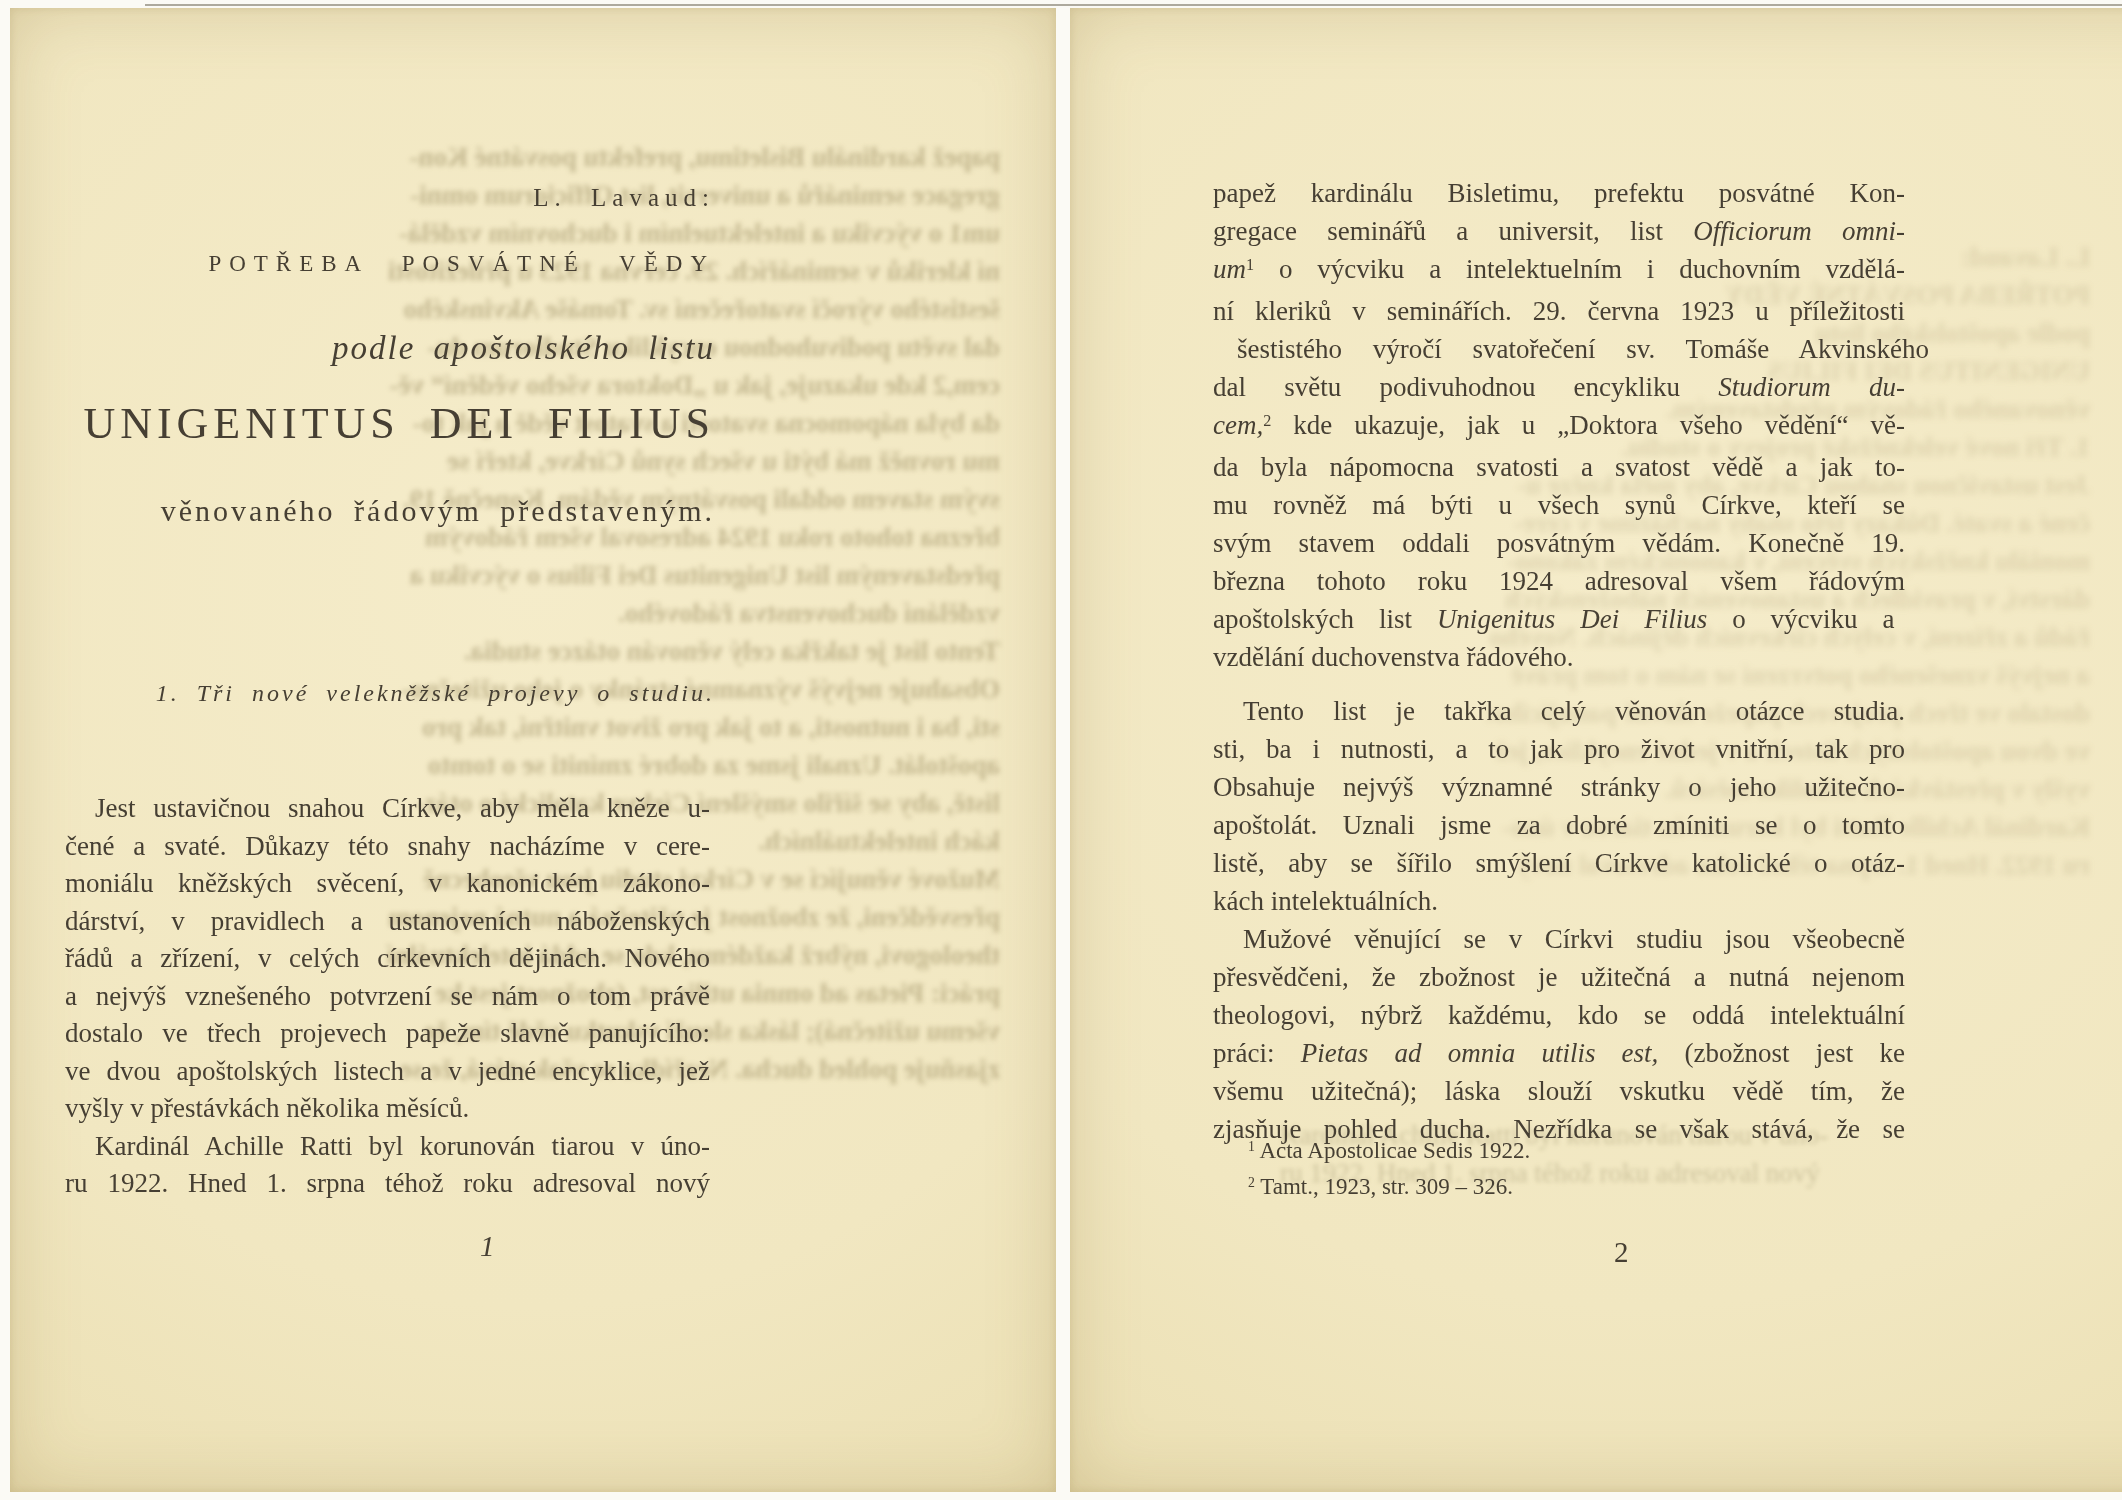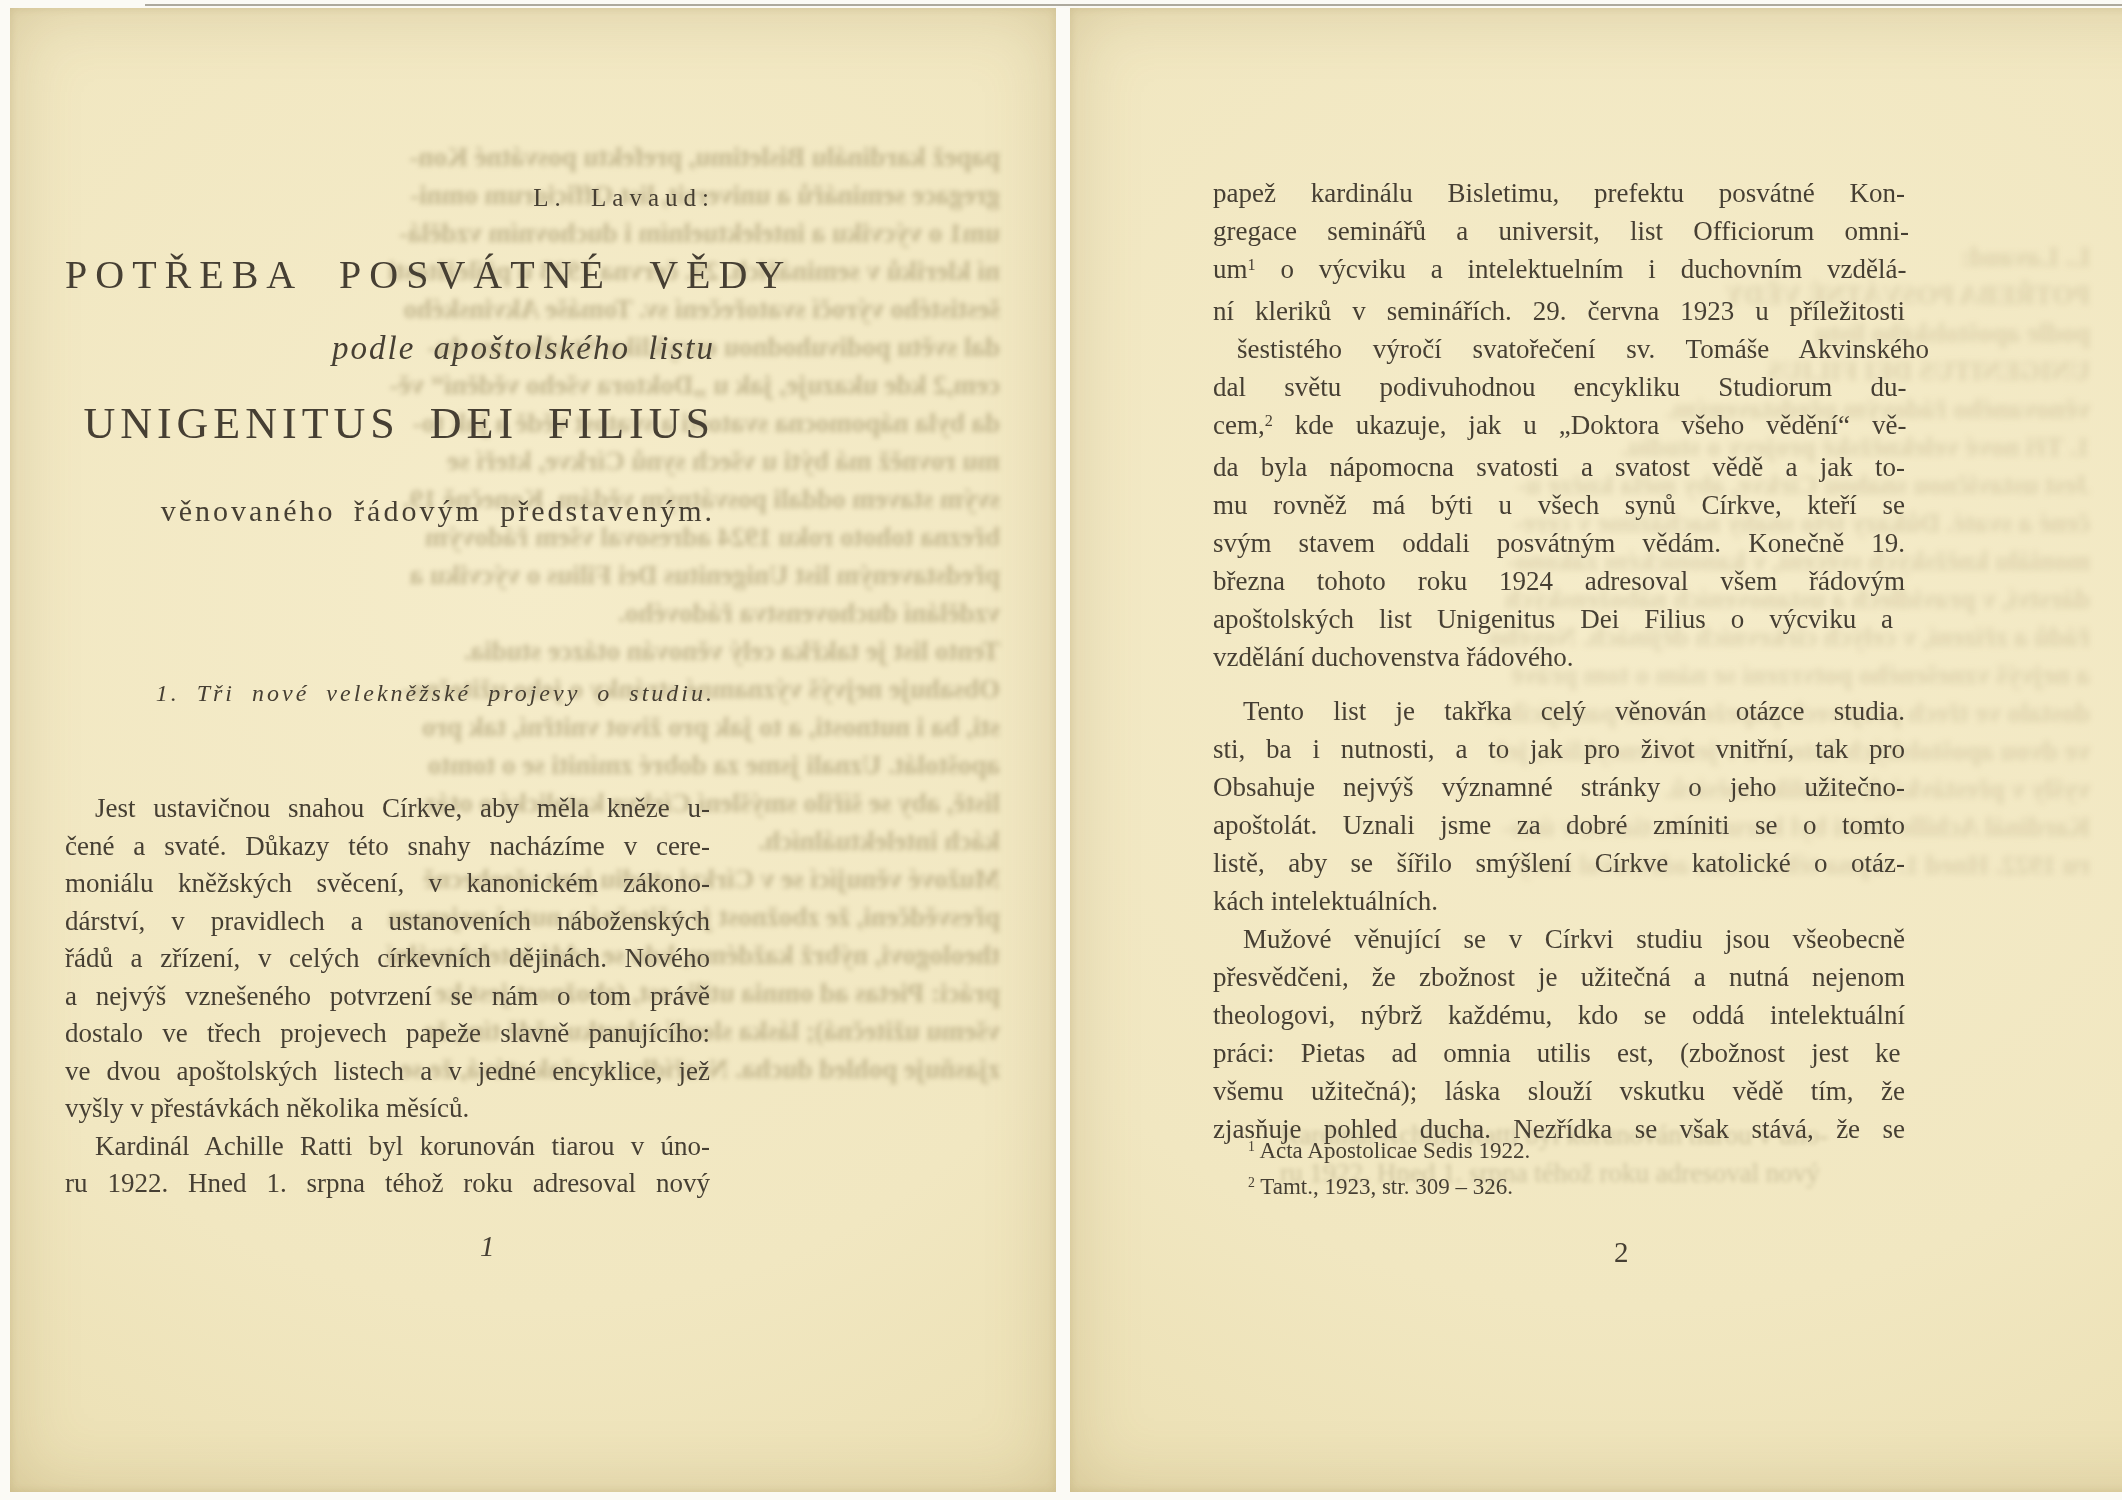--- a/index.html
+++ b/index.html
@@ -20,32 +20,32 @@
   
   .bleed{
     position:absolute;z-index:1;transform:scaleX(-1);filter:blur(2.5px);
     font-weight:bold;font-size:27px;line-height:38px;white-space:nowrap;
     color:rgba(122,106,58,.38);width:960px;pointer-events:none;
   }
   .bleed.light{color:rgba(122,106,58,.17);filter:blur(3px);}
   .bleed.spot{transform:none;filter:blur(2px);color:rgba(110,95,55,.26);font-weight:normal;}
   .center{position:absolute;left:55px;width:650px;text-align:right;white-space:nowrap;}
   .author{top:176px;font-size:25px;letter-spacing:6px;word-spacing:12px;}
-  .title1{top:243px;font-size:40px;letter-spacing:8px;word-spacing:20px;}
+  .title1{top:243px;font-size:23px;letter-spacing:8px;word-spacing:20px;}
   .subtitle1{top:322px;font-size:33px;font-style:italic;letter-spacing:2px;word-spacing:8px;}
   .title2{top:390px;font-size:44px;letter-spacing:5px;word-spacing:14px;}
   .subtitle2{top:486px;font-size:30px;letter-spacing:3px;word-spacing:8px;}
   .sectionh{top:672px;font-size:24px;font-style:italic;letter-spacing:3px;word-spacing:8px;}
   .body{position:absolute;font-size:27px;}
   .body-left{left:55px;top:782px;width:645px;line-height:37.5px;}
   .body-right{left:143px;top:166px;width:692px;line-height:38px;}
   .line{white-space:nowrap;}
   .m{display:inline;}
   .ind{display:inline-block;width:30px;}
-  .it{}
+  .it{font-style:italic;}
   .sup{font-size:60%;position:relative;top:-0.5em;}
   .footnotes{position:absolute;left:178px;top:1126px;font-size:23px;line-height:33px;white-space:nowrap;}
   .pagenum{position:absolute;font-size:29px;}
   .pn-left{left:470px;top:1222px;font-style:italic;}
   .pn-right{left:544px;top:1228px;}
 </style>
 </head>
 <body style="--ink: #463f33;">
 
 <div>

